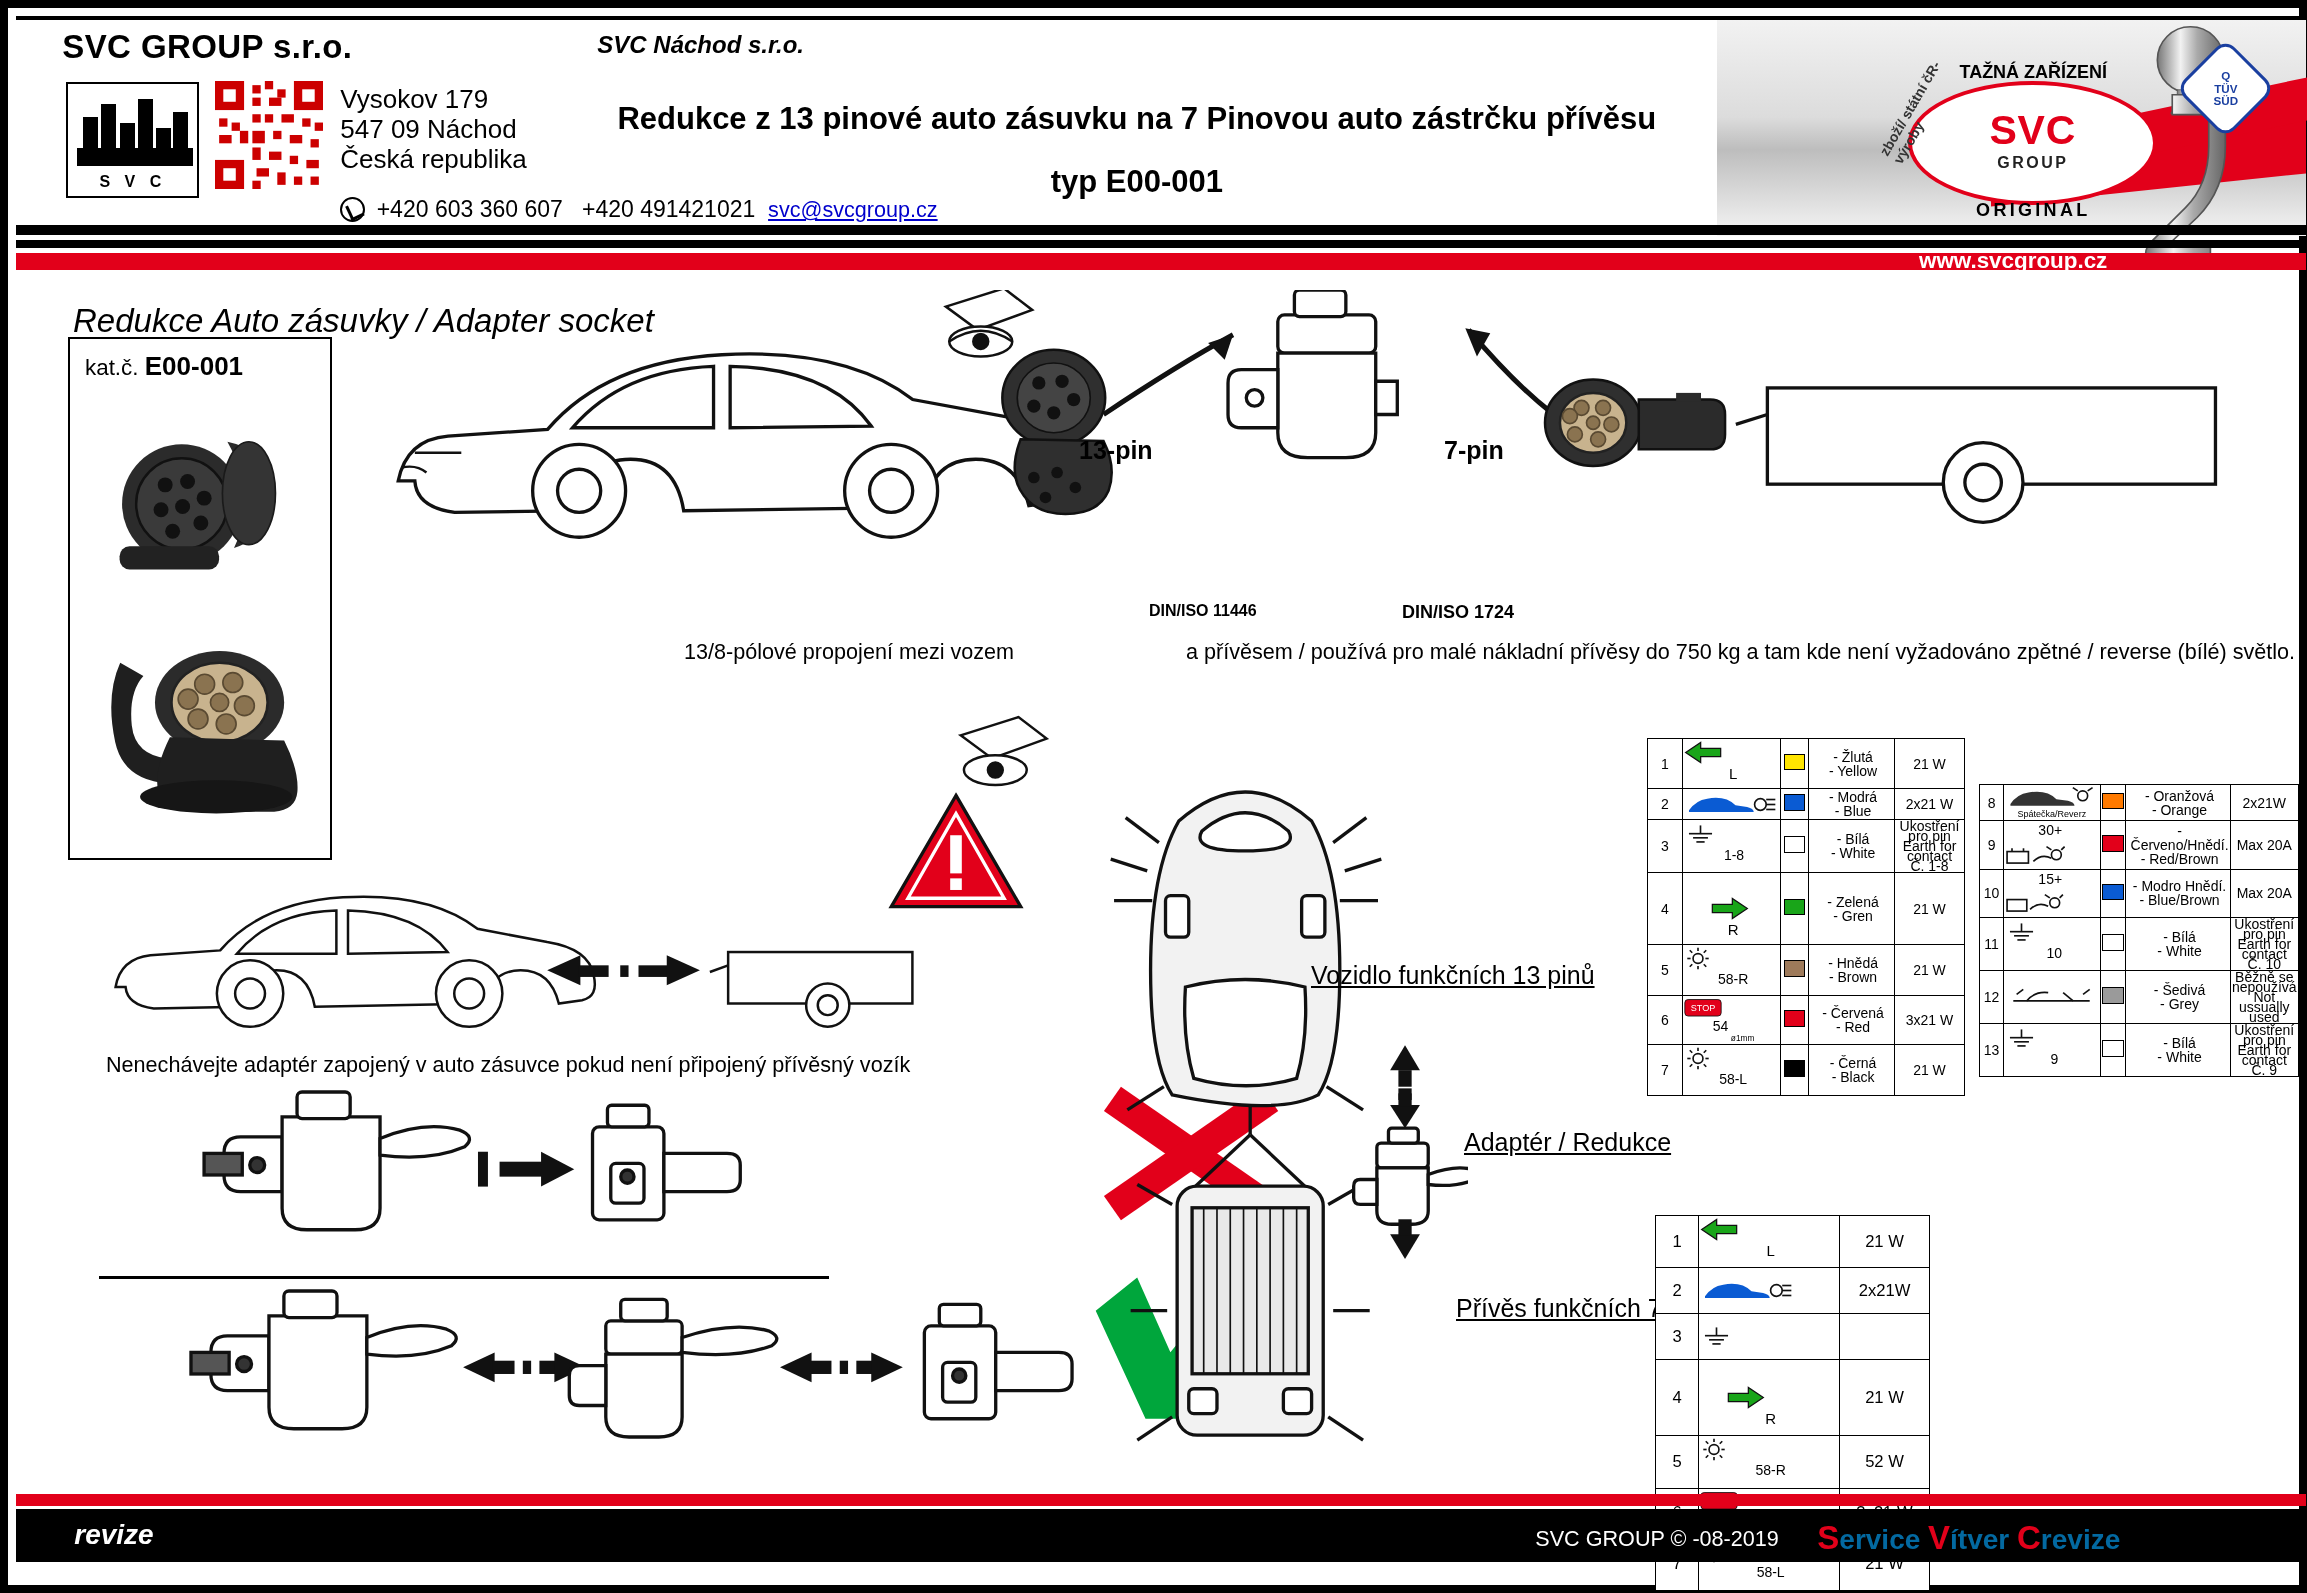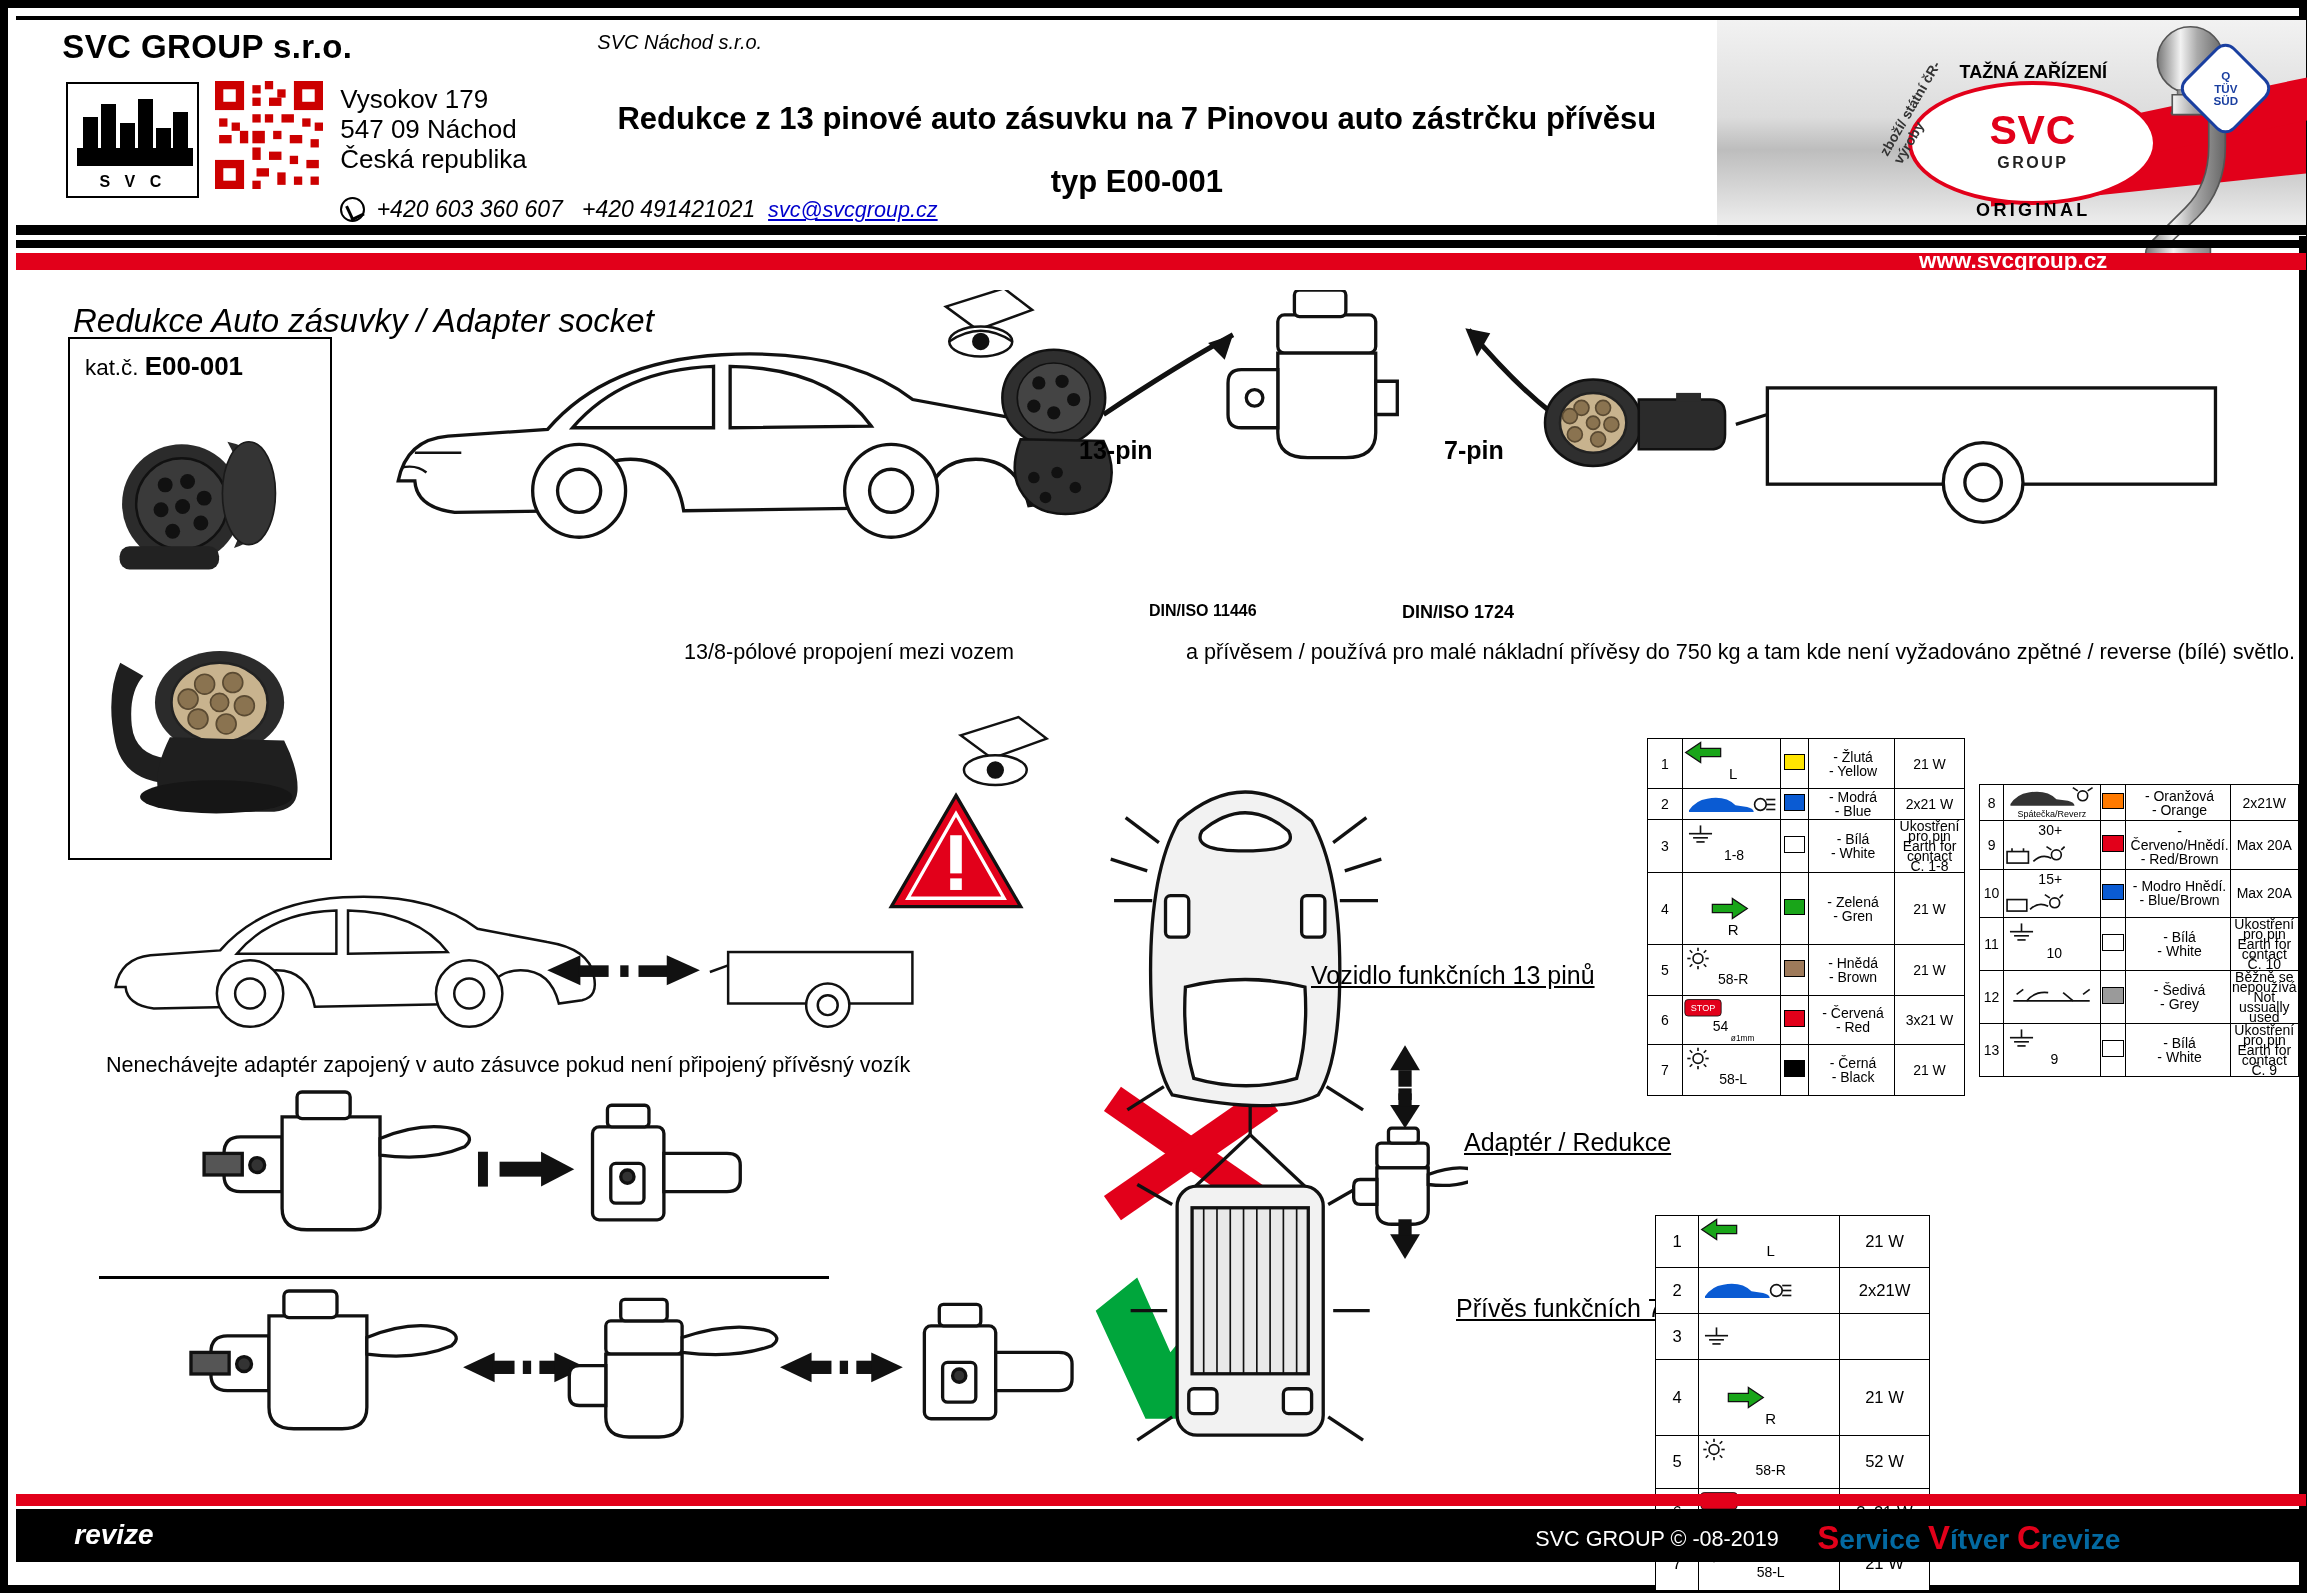--- a/index.html
+++ b/index.html
@@ -17,21 +17,21 @@
   }
   
   .header { position:absolute; left:8.3px; top:8.3px; width:2290px; height:207px; }
   .hdr-left-line { position:absolute; left:0; top:0; width:2290px; height:3.3px; background:#000; }
   .company {
     position:absolute; left:46px; top:11.6px;
     font-size:33px; font-weight:bold; letter-spacing:0.4px;
   }
   .company2 {
     position:absolute; left:581px; top:15px;
-    font-size:20px; font-style:italic; font-weight:normal;
+    font-size:24px; font-style:italic; font-weight:bold;
   }
   .factory-logo {
     position:absolute; left:50px; top:66px; width:133px; height:116px;
     border:2.5px solid #000; background:#fff;
   }
   .factory-logo .chimneys { position:absolute; left:11.6px; top:10px; width:108px; height:66px; }
   .factory-logo .chimneys i {
     position:absolute; bottom:0; width:15px; background:#000; display:block;
   }
   .factory-logo .base { position:absolute; left:8.3px; bottom:30px; width:116px; height:18px; background:#000; }
@@ -39,21 +39,21 @@
     position:absolute; left:0; bottom:5px; width:100%; text-align:center;
     font-size:16px; font-weight:bold; letter-spacing:5px;
   }
   .qr { position:absolute; left:199px; top:65px; width:108px; height:108px; background:#fff; }
   .addr {
     position:absolute; left:324px; top:68px;
     font-size:26px; line-height:30px; color:#000;
   }
   .phones {
     position:absolute; left:324px; top:176px;
-    font-size:23px; white-space:nowrap;font-style:italic;
+    font-size:23px; white-space:nowrap;
   }
   .phones .mail { color:#0000cc; text-decoration:underline; font-size:21.6px; }
   .phone-ico {
     display:inline-block; width:25px; height:25px; border:2.5px solid #000; border-radius:50%;
     position:relative; top:5px; margin-right:5px;
   }
   .phone-ico:after{
     content:""; position:absolute; left:5.8px; top:4.1px; width:10.8px;height:13.3px;
     border-left:3.3px solid #000; border-bottom:3.3px solid #000; transform:rotate(-25deg);
   }

